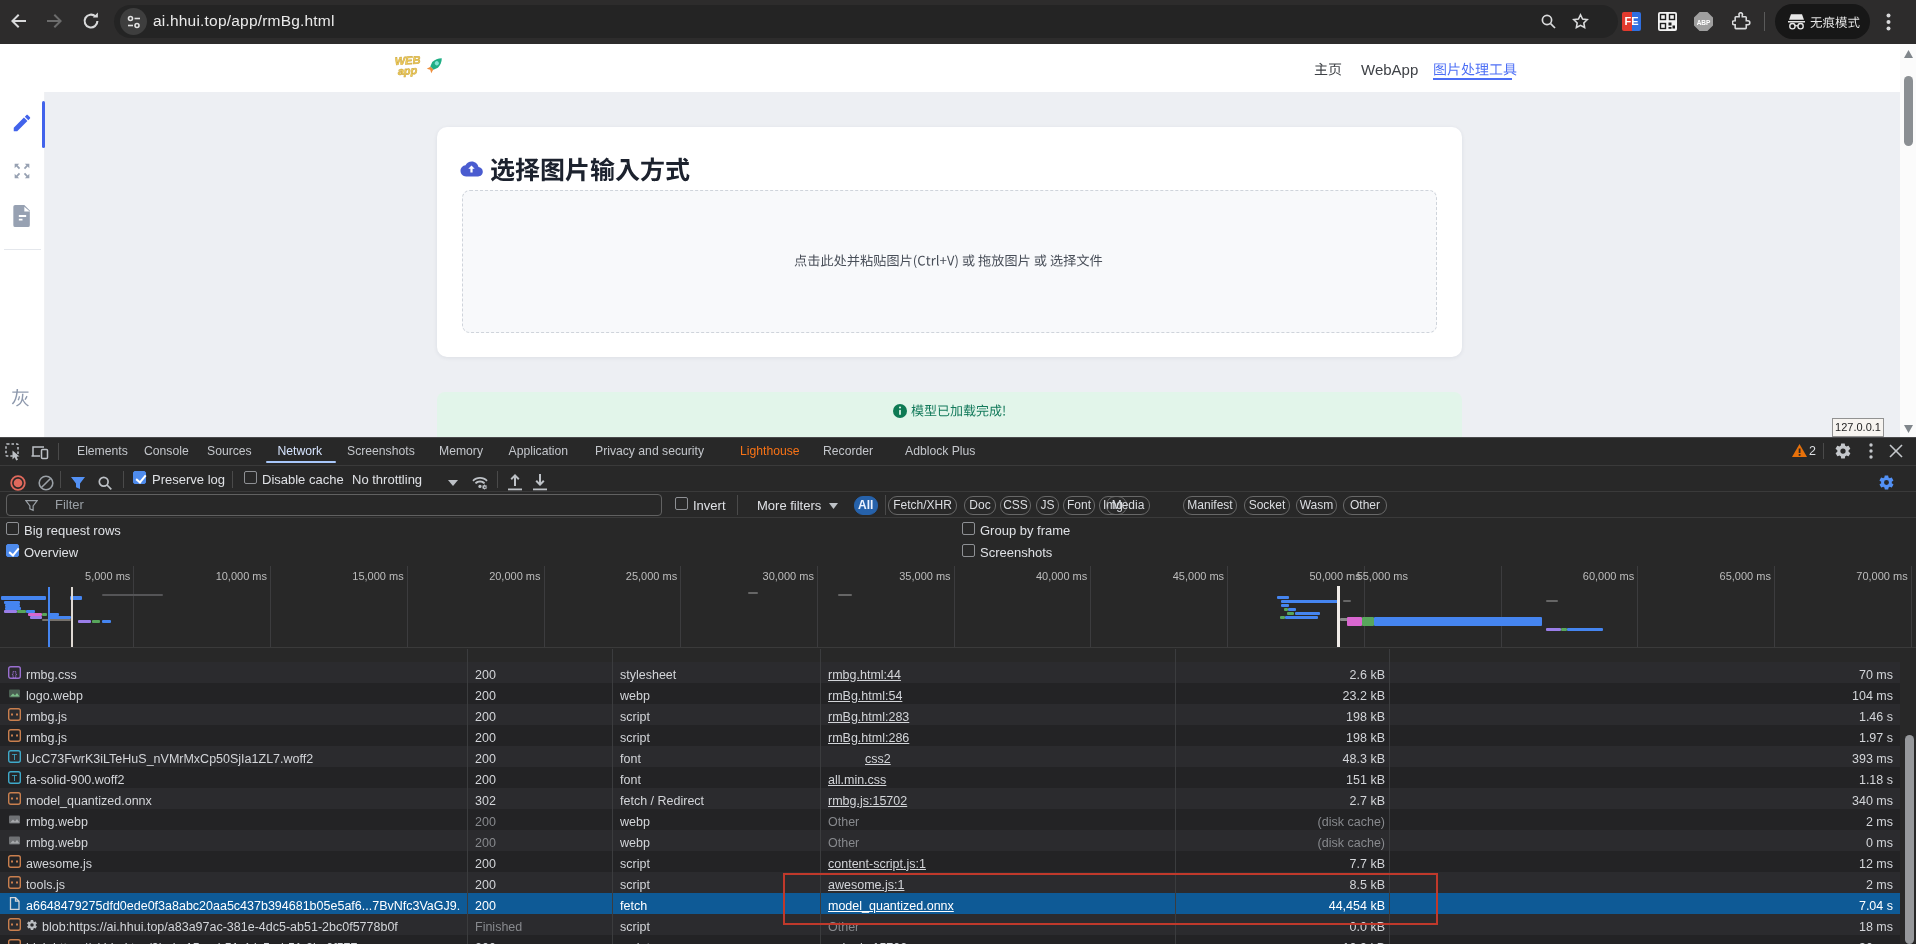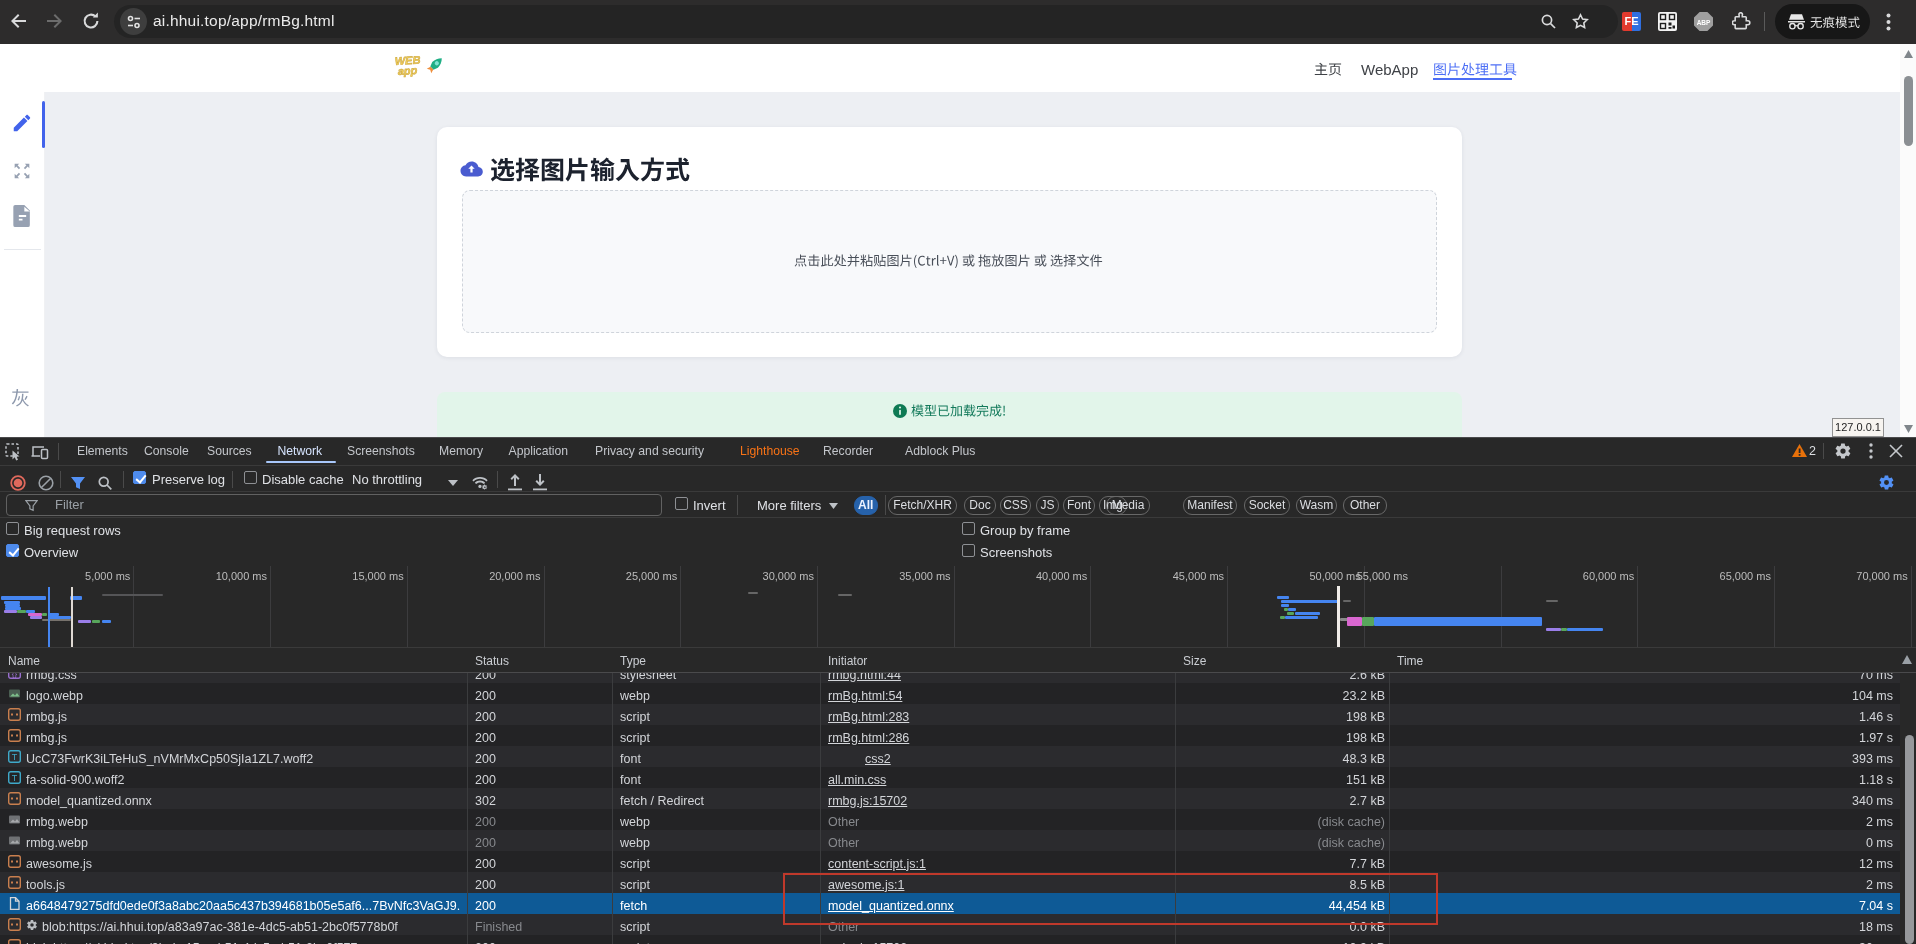--- a/index.html
+++ b/index.html
@@ -582,29 +582,18 @@
           <div class="c" style="left:620px">script</div>
           <div class="c lnk" style="left:828px">rmbg.js:15702</div>
           <div class="c sz">12.9 kB</div>
           <div class="c tm">30 ms</div>
         </div>
 <div class="colsep" style="left:467px"></div>
 <div class="colsep" style="left:612px"></div>
 <div class="colsep" style="left:820px"></div>
 <div class="colsep" style="left:1175px"></div>
 <div class="colsep" style="left:1389px"></div>
-<div id="thead">
-          <div class="th" style="left:8px">Name</div>
-          <div class="th" style="left:475px">Status</div>
-          <div class="th" style="left:620px">Type</div>
-          <div class="th" style="left:828px">Initiator</div>
-          <div class="th" style="left:1183px">Size</div>
-          <div class="th" style="left:1397px">Time</div>
-          <svg class="abs" style="left:1902px;top:6px" width="10" height="9" viewBox="0 0 10 9">
-            <path d="M5 0l5 9H0z" fill="#9aa0a6"></path>
-          </svg>
-        </div>
 <div class="abs" style="left:1904.5px;top:86px;width:9.5px;height:209px;background:#96989b;border-radius:5px"></div>
 </div>
   <div id="redbox"></div>
 </div>
 
 </div>
 
 </body></html>

